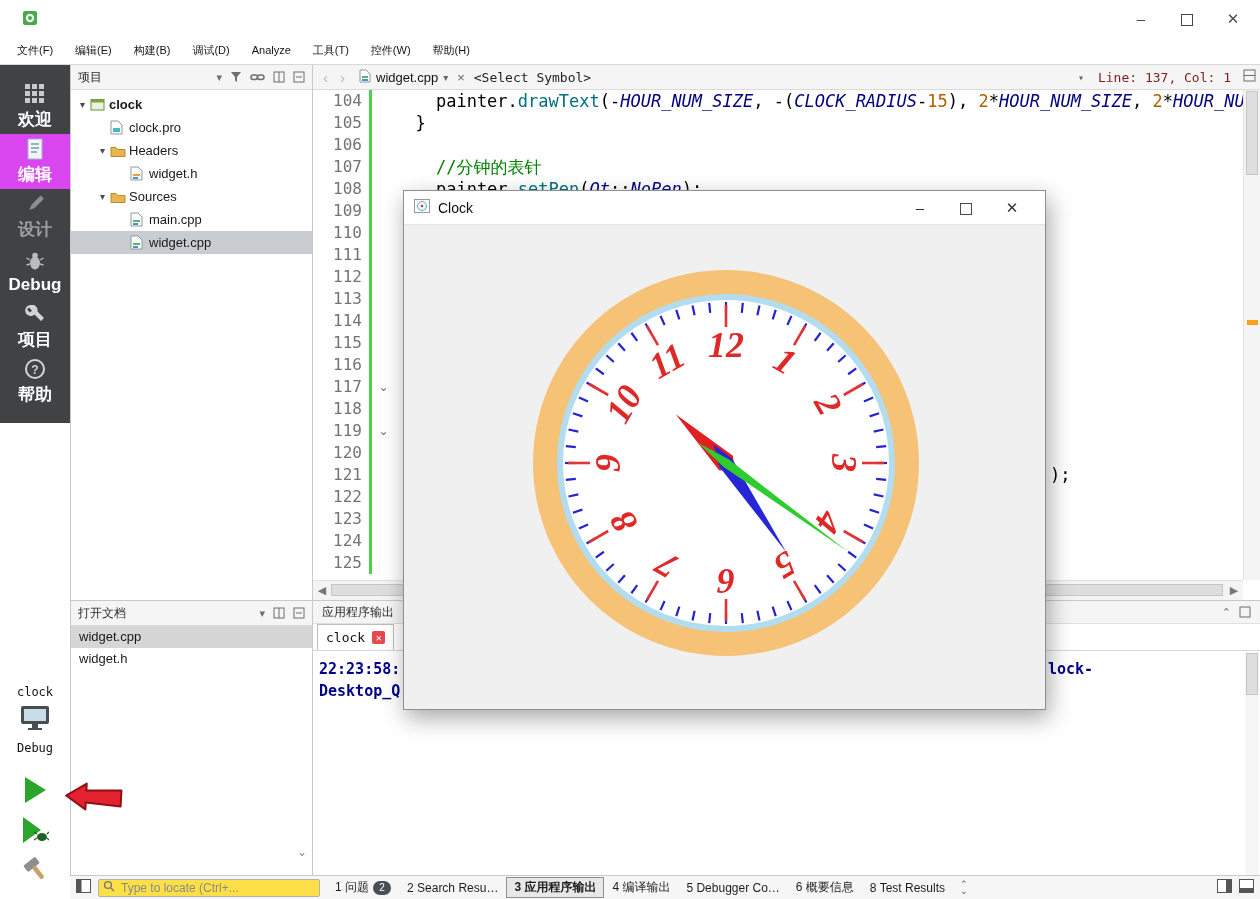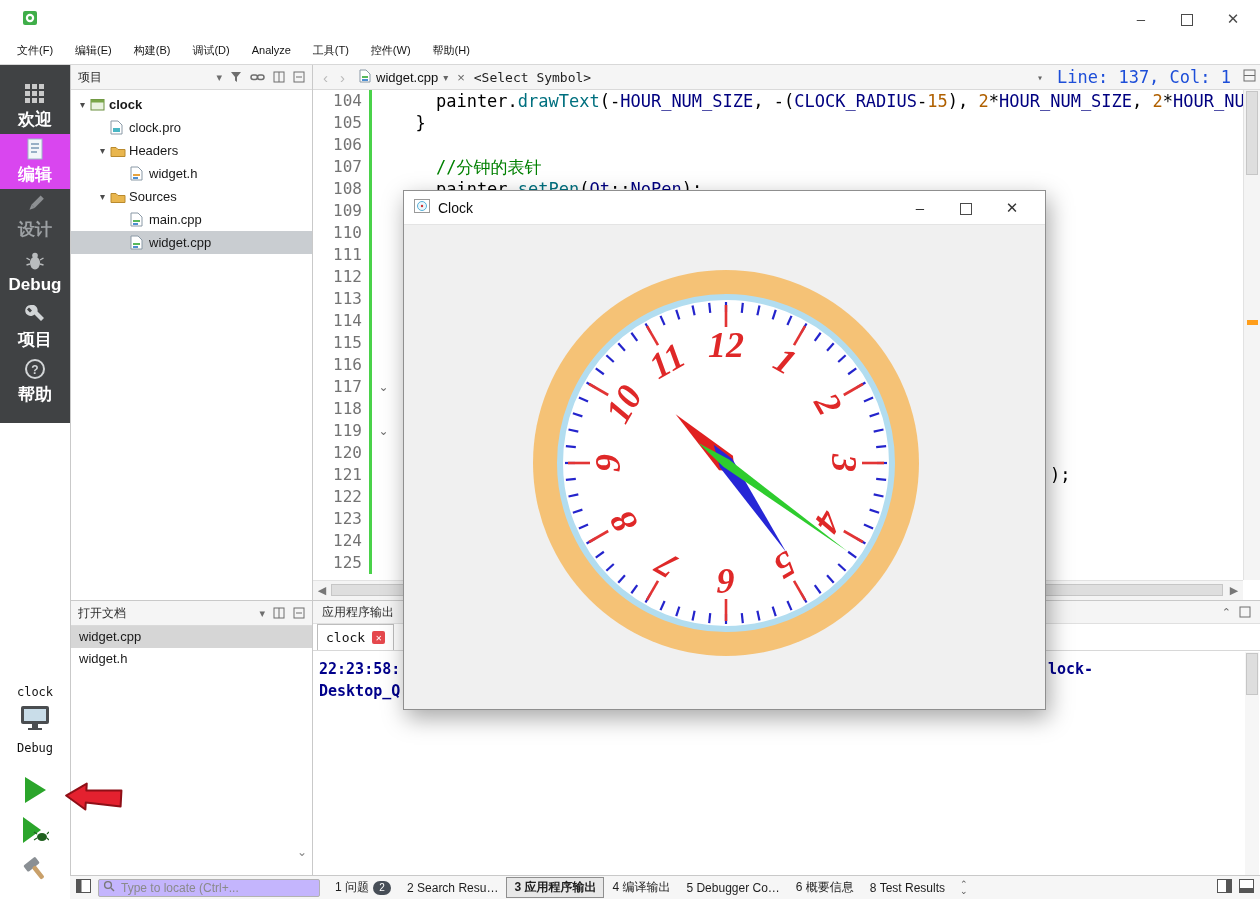--- a/index.html
+++ b/index.html
@@ -40,28 +40,28 @@
   .tree-label.bold{font-weight:bold;}
   
   .editor-panel{position:absolute;left:313px;top:65px;width:947px;height:535px;background:#fff;}
   .ed-toolbar{height:25px;background:#f5f5f5;border-bottom:1px solid #dadada;box-sizing:border-box;display:flex;align-items:center;padding:0 4px;font-size:13px;}
   .nav-arrow{width:17px;text-align:center;color:#b9b9b9;font-size:15px;}
   .file-combo{display:flex;align-items:center;margin-left:8px;gap:5px;color:#111;}
   .dd{color:#666;font-size:10px;}
   .tb-close{color:#666;margin:0 9px;font-size:13px;}
   .symbol-combo{flex:1;display:flex;align-items:center;font-family:"DejaVu Sans Mono",monospace;font-size:13px;color:#222;}
   .symbol-combo .dd{margin-left:auto;margin-right:14px;}
-  .line-col{font-family:"DejaVu Sans Mono",monospace;font-size:17px;color:#1d4ed8;margin-right:12px;white-space:nowrap;}
+  .line-col{font-family:"DejaVu Sans Mono",monospace;font-size:13px;color:#7f1d1d;margin-right:12px;white-space:nowrap;}
   .code-wrap{position:absolute;left:0;top:25px;width:930px;height:490px;overflow:hidden;background:#fff;}
   .code-line{display:flex;height:22px;}
   .ln{width:49px;text-align:right;padding-right:7px;color:#737373;font:16px/22px "DejaVu Sans Mono",monospace;flex:none;}
   .chbar{width:3px;background:#4ad24a;flex:none;}
   .fold{width:23px;text-align:center;color:#707070;font-size:12px;line-height:22px;flex:none;}
   .codetext{white-space:pre;font:17px/22px "DejaVu Sans Mono",monospace;}
-  .seg-p{color:#000;} .seg-f{color:#00707f;} .seg-m{color:#000080;} .seg-n{color:#b06000;} .seg-c{color:#008000;}
+  .seg-p{color:#000;} .seg-f{color:#00707f;} .seg-m{color:#000080;font-style:italic;} .seg-n{color:#b06000;} .seg-c{color:#008000;}
   .hscroll{position:absolute;left:0;top:515px;width:930px;height:20px;background:#f4f4f4;border-top:1px solid #e2e2e2;box-sizing:border-box;}
   .hs-arrow{position:absolute;top:3px;width:14px;text-align:center;color:#777;font-size:11px;}
   .hs-thumb{position:absolute;left:18px;top:3px;width:892px;height:12px;background:#dedede;border:1px solid #c6c6c6;box-sizing:border-box;}
   .vscroll{position:absolute;left:930px;top:25px;width:17px;height:490px;background:#f4f4f4;border-left:1px solid #e2e2e2;box-sizing:border-box;}
   .vs-thumb{position:absolute;left:2px;top:1px;width:12px;height:84px;background:#dedede;border:1px solid #c6c6c6;box-sizing:border-box;}
   .vs-mark{position:absolute;left:3px;top:230px;width:11px;height:5px;background:#ff9e1b;}
   
   .opendocs-panel{position:absolute;left:70px;top:600px;width:243px;height:275px;background:#fff;border:1px solid #c9c9c9;border-bottom:none;box-sizing:border-box;}
   .od-row{height:22px;line-height:22px;padding-left:8px;font-size:13px;color:#191919;}
   .od-row.selected{background:#d6d6d6;}
@@ -71,21 +71,21 @@
   .out-header{height:23px;background:#f5f5f5;border-bottom:1px solid #e0e0e0;display:flex;align-items:center;box-sizing:border-box;padding:0 9px;font-size:12px;color:#2d2d2d;}
   .out-tabs{height:27px;display:flex;align-items:flex-end;padding-left:4px;border-bottom:1px solid #d8d8d8;box-sizing:border-box;}
   .out-tab{display:flex;align-items:center;height:25px;padding:0 8px;background:#fff;border:1px solid #bdbdbd;border-bottom:none;font-family:"DejaVu Sans Mono",monospace;font-size:13px;color:#111;}
   .tab-close{width:13px;height:13px;background:#e5484d;border-radius:2px;color:#fff;font-size:10px;line-height:13px;text-align:center;margin-left:7px;}
   .out-content{position:relative;height:224px;font:bold 15px/22px "DejaVu Sans Mono",monospace;color:#00008b;padding:7px 0 0 6px;box-sizing:border-box;}
   .out-frag-right{position:absolute;left:735px;top:7px;}
   .out-vscroll{position:absolute;left:932px;top:51px;width:14px;height:223px;background:#f6f6f6;}
   .out-vthumb{margin:1px;height:42px;background:#dedede;border:1px solid #c6c6c6;box-sizing:border-box;}
   
   .statusbar{position:absolute;left:70px;top:875px;width:1190px;height:24px;background:#f6f6f6;border-top:1px solid #c9c9c9;box-sizing:border-box;display:flex;align-items:center;padding:0 6px;gap:7px;font-size:12px;color:#1e1e1e;}
-  .locator{display:flex;align-items:center;width:222px;height:18px;background:#c4b5fd;border:1px solid #b2b2b2;border-radius:2px;box-sizing:border-box;padding:0 4px;gap:4px;flex:none;}
+  .locator{display:flex;align-items:center;width:222px;height:18px;background:#fde047;border:1px solid #b2b2b2;border-radius:2px;box-sizing:border-box;padding:0 4px;gap:4px;flex:none;}
   .locator input{border:none;outline:none;flex:1;font-size:12px;color:#555;background:transparent;font-family:inherit;min-width:0;}
   .locator input::placeholder{color:#8a8a8a;}
   .pane-btn{padding:1px 7px;display:flex;align-items:center;gap:4px;white-space:nowrap;border:1px solid transparent;}
   .pane-btn.active{border:1px solid #8f8f8f;background:#e8e8e8;font-weight:bold;}
   .badge{min-width:14px;height:14px;border-radius:7px;background:#474e57;color:#fff;font-size:10px;line-height:14px;text-align:center;padding:0 2px;}
   .sb-arrows{display:flex;flex-direction:column;color:#555;font-size:9px;line-height:7px;}
   .sb-spacer{flex:1;}
   
   .clock-window{position:absolute;left:403px;top:190px;width:643px;height:520px;background:#f0f0f0;border:1px solid #8f8f8f;box-shadow:3px 8px 22px rgba(0,0,0,.35);z-index:40;box-sizing:border-box;}
   .cw-titlebar{height:34px;background:#fff;display:flex;align-items:center;padding:0 10px;border-bottom:1px solid #e4e4e4;box-sizing:border-box;}

